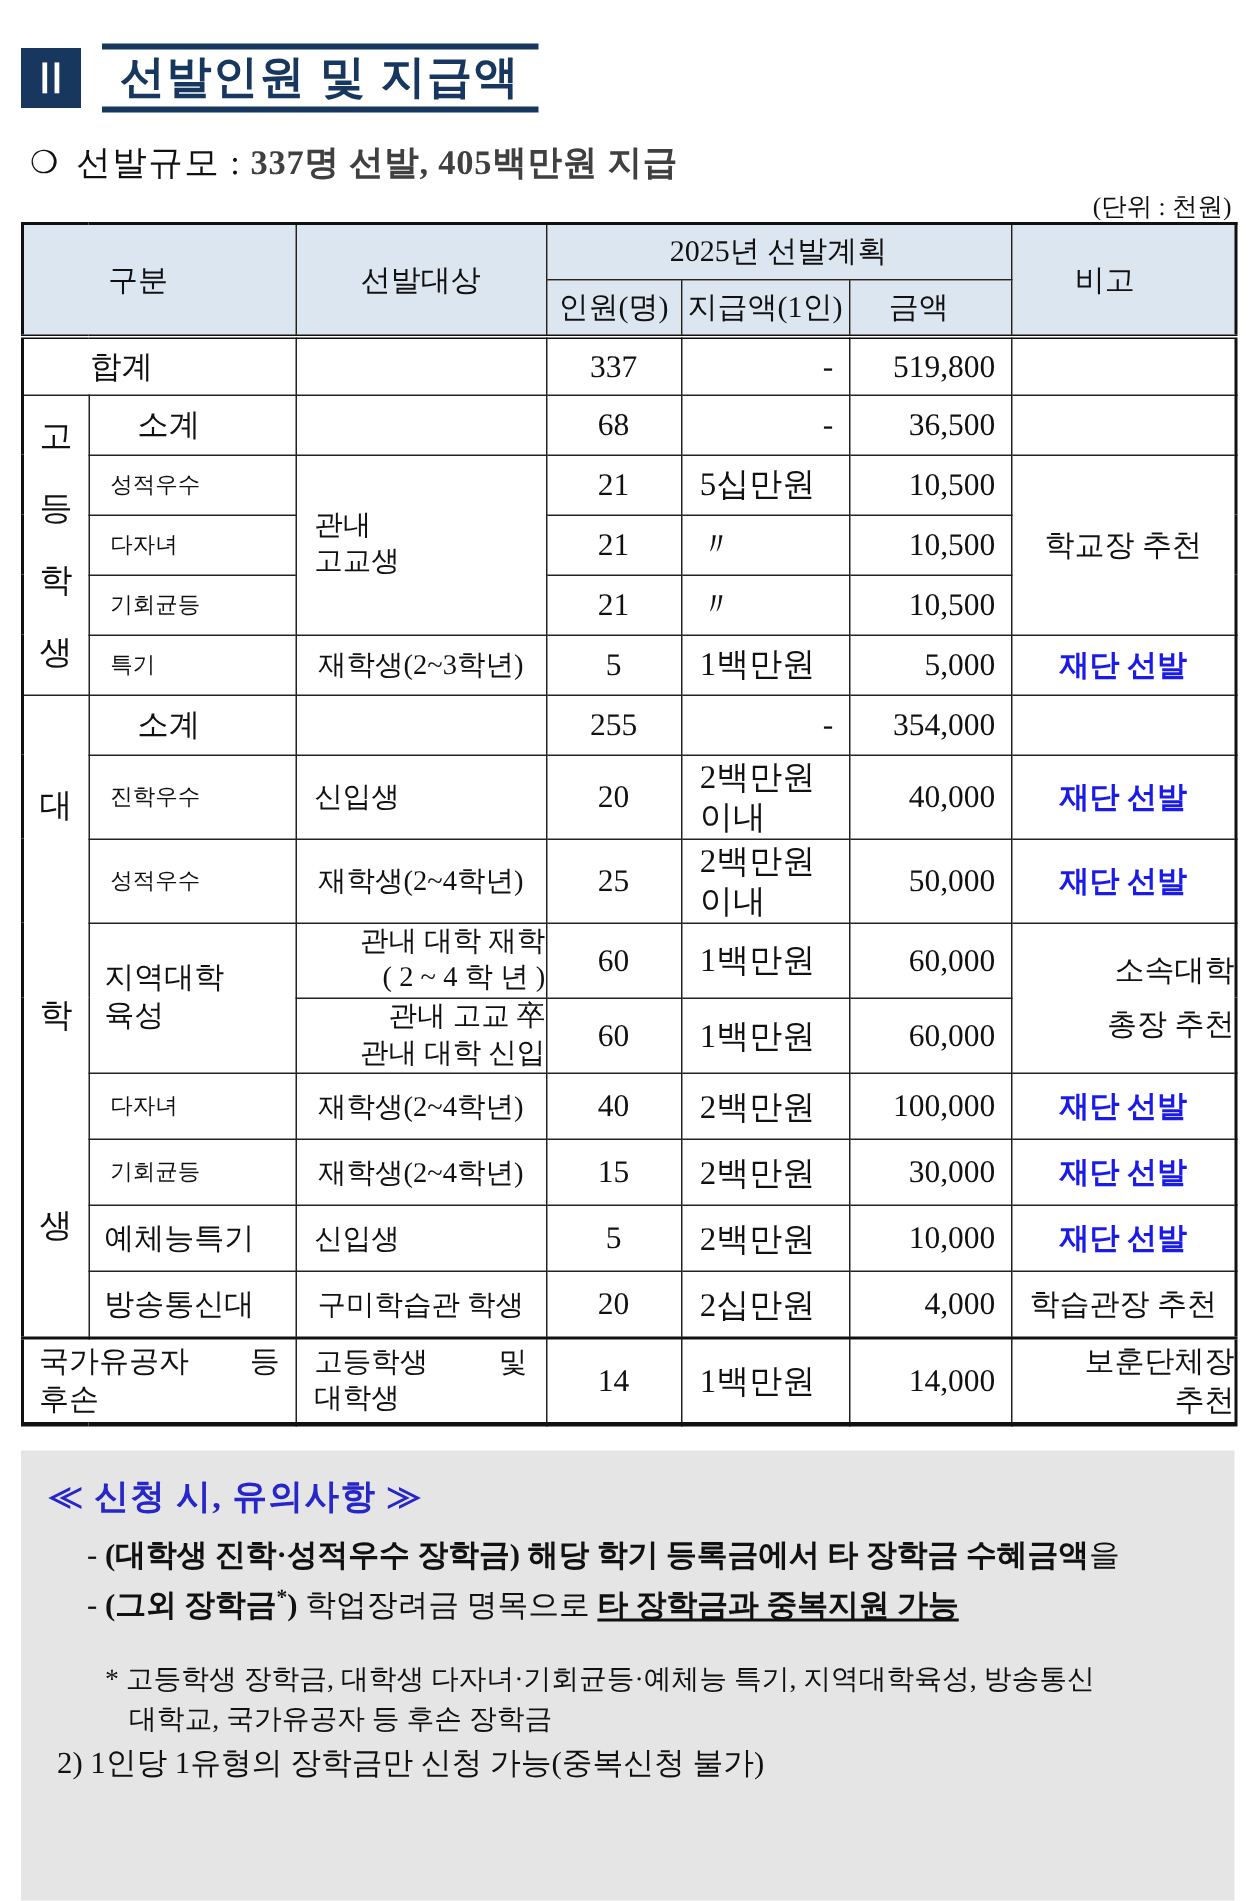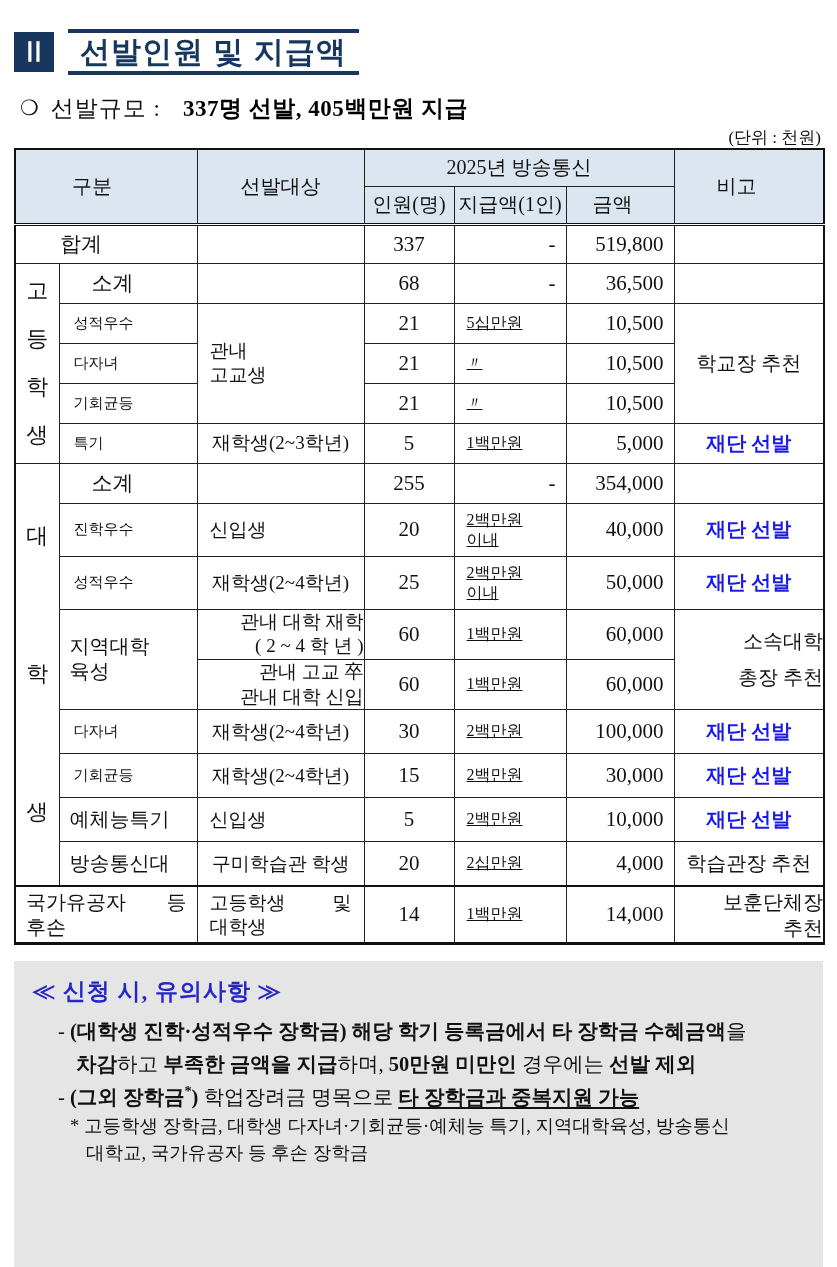--- a/index.html
+++ b/index.html
@@ -21,21 +21,21 @@
     font-family:"Liberation Sans",sans-serif;font-weight:800;
     font-size:30px;color:#17375E;letter-spacing:1px;
     border-top:4px solid #17375E;border-bottom:4px solid #17375E;
     padding:2px 12px 3px 12px;line-height:1.1;
   }
 
   
   .summary{margin-top:17px;font-size:23px;display:flex;align-items:center;}
   .bullet{font-size:21px;margin:0 12px 0 6px;}
   .summary .lab{letter-spacing:1px;}
-  .summary .val{color:#000000;font-weight:700;margin-left:22px;letter-spacing:0.5px;}
+  .summary .val{color:#404040;font-weight:700;margin-left:6px;letter-spacing:0.5px;}
   .unit-note{font-size:17px;text-align:right;margin-top:2px;padding-right:2px;height:22px;}
 
   
   table.sel{
     border-collapse:collapse;table-layout:fixed;width:809px;
     border:2px solid #111;border-bottom:3px solid #111;
     font-size:20px;
   }
   thead{border-bottom:3px double #111;}
   th,td{border:1px solid #222;padding:0;overflow:hidden;}
@@ -48,21 +48,21 @@
   th.g-amt{padding:0 26px;}
   th.g-note{padding:0 42px;}
 
   td{vertical-align:middle;}
   .jsl{text-align:justify;text-align-last:justify;}
   .jml{white-space:pre-line;text-align:justify;text-align-last:justify;line-height:1.25;margin-left:25px;}
   .cml{white-space:pre-line;text-align:right;line-height:1.3;}
   .ctr{text-align:center;}
   .num{text-align:center;font-size:21px;}
   .amt{text-align:right;padding-right:10px;font-size:21px;}
-  .per{padding:0 12px;font-size:16px;text-decoration:underline;}
+  .per{padding:0 12px;font-size:22px;}
   .lbl{padding:0 14px;font-size:15px;}
   .lbl-wide{padding:0 44px;font-size:21px;}
   .lbl-sub{padding:0 32px;font-size:21px;}
   .lbl2{padding:0 10px;}
   .tgt{font-size:19px;}
   .tgt-pad{padding:0 12px;}
   .note-cell{font-size:20px;}
   .blue{color:#1B1BE8;font-weight:700;}
   .notewrap{line-height:1.35;}
 
@@ -81,21 +81,21 @@
   .notes-heading{color:#2626C9;font-weight:700;font-size:23px;letter-spacing:1px;margin:2px 0 8px 2px;}
   .note-line{font-size:20.5px;line-height:1.58;color:#111;}
   .note-line.sm{font-size:18.5px;line-height:1.45;}
   .note-line.red{color:#DF2B2B;}
   .note-line .b{font-weight:700;}
   .note-line .u{text-decoration:underline;text-underline-offset:3px;}
   .note-line .sup{vertical-align:super;font-size:0.7em;}
   .ind1{padding-left:8px;}
   .ind2{padding-left:28px;}
   .ind3{padding-left:46px;}
-  .ind4{padding-left:40px;}
+  .ind4{padding-left:40px;margin-top:20px;}
   .ind5{padding-left:56px;}
 </style>
 </head>
 <body>
 
 <div class="page">
 
   <div class="title-row">
     <div class="sec-box">Ⅱ</div>
     <div class="title-text">선발인원 및 지급액</div>
@@ -116,21 +116,21 @@
         <col style="width:167px">
       <col style="width:90px">
         <col style="width:112px">
         <col style="width:108px">
         <col style="width:150px">
     </colgroup>
     <thead>
       <tr style="height:37px">
         <th colspan="2" rowspan="2" class="jgap g-gubun">구분</th>
         <th rowspan="2">선발대상</th>
-        <th colspan="3">2025년 방송통신</th>
+        <th colspan="3">2025년 선발계획</th>
         <th rowspan="2" class="jgap g-note">비고</th>
       </tr>
       <tr style="height:38px">
         <th>인원(명)</th>
         <th>지급액(1인)</th>
         <th class="jgap g-amt">금액</th>
       </tr>
     </thead>
     <tbody>
 
@@ -245,21 +245,21 @@
         <td class="cml tgt">관내 고교 卒
 관내 대학 신입</td>
         <td class="num">60</td>
         <td class="jsl per">1백만원</td>
         <td class="amt">60,000</td>
       </tr>
 
       <tr style="height:44px">
         <td class="jsl lbl">다자녀</td>
         <td class="ctr tgt">재학생(2~4학년)</td>
-        <td class="num">30</td>
+        <td class="num">40</td>
         <td class="jsl per">2백만원</td>
         <td class="amt">100,000</td>
         <td class="ctr note-cell blue">재단 선발</td>
       </tr>
 
       <tr style="height:44px">
         <td class="jsl lbl">기회균등</td>
         <td class="ctr tgt">재학생(2~4학년)</td>
         <td class="num">15</td>
         <td class="jsl per">2백만원</td>
@@ -296,21 +296,21 @@
         <td class="cml note-cell">보훈단체장
 추천</td>
       </tr>
     </tbody>
   </table>
 
   <div class="notes-box">
     <div class="notes-heading">≪ 신청 시, 유의사항 ≫</div>
     <div>
         <div class="note-line ind2"><span>- </span><span class="b">(대학생 진학·성적우수 장학금) 해당 학기 등록금에서 타 장학금 수혜금액</span><span>을</span></div>
-        <div class="note-line ind3"><span class="b">차감</span><span>하고 </span><span class="b">부족한 금액을 지급</span><span>하며, </span><span class="b">50만원 미만인</span><span> 경우에는 </span><span class="b">선발 제외</span></div>
         <div class="note-line ind2"><span>- </span><span class="b">(그외 장학금</span><span class="b sup">*</span><span class="b">) </span><span>학업장려금 명목으로 </span><span class="b u">타 장학금과 중복지원 가능</span></div>
         <div class="note-line ind4 sm"><span>* 고등학생 장학금, 대학생 다자녀·기회균등·예체능 특기, 지역대학육성, 방송통신</span></div>
         <div class="note-line ind5 sm"><span>대학교, 국가유공자 등 후손 장학금</span></div>
+        <div class="note-line ind1"><span>2) 1인당 1유형의 장학금만 신청 가능(중복신청 불가)</span></div>
         <div class="note-line ind1 red"></div>
       </div>
   </div>
 
 </div>
 
 </body></html>

